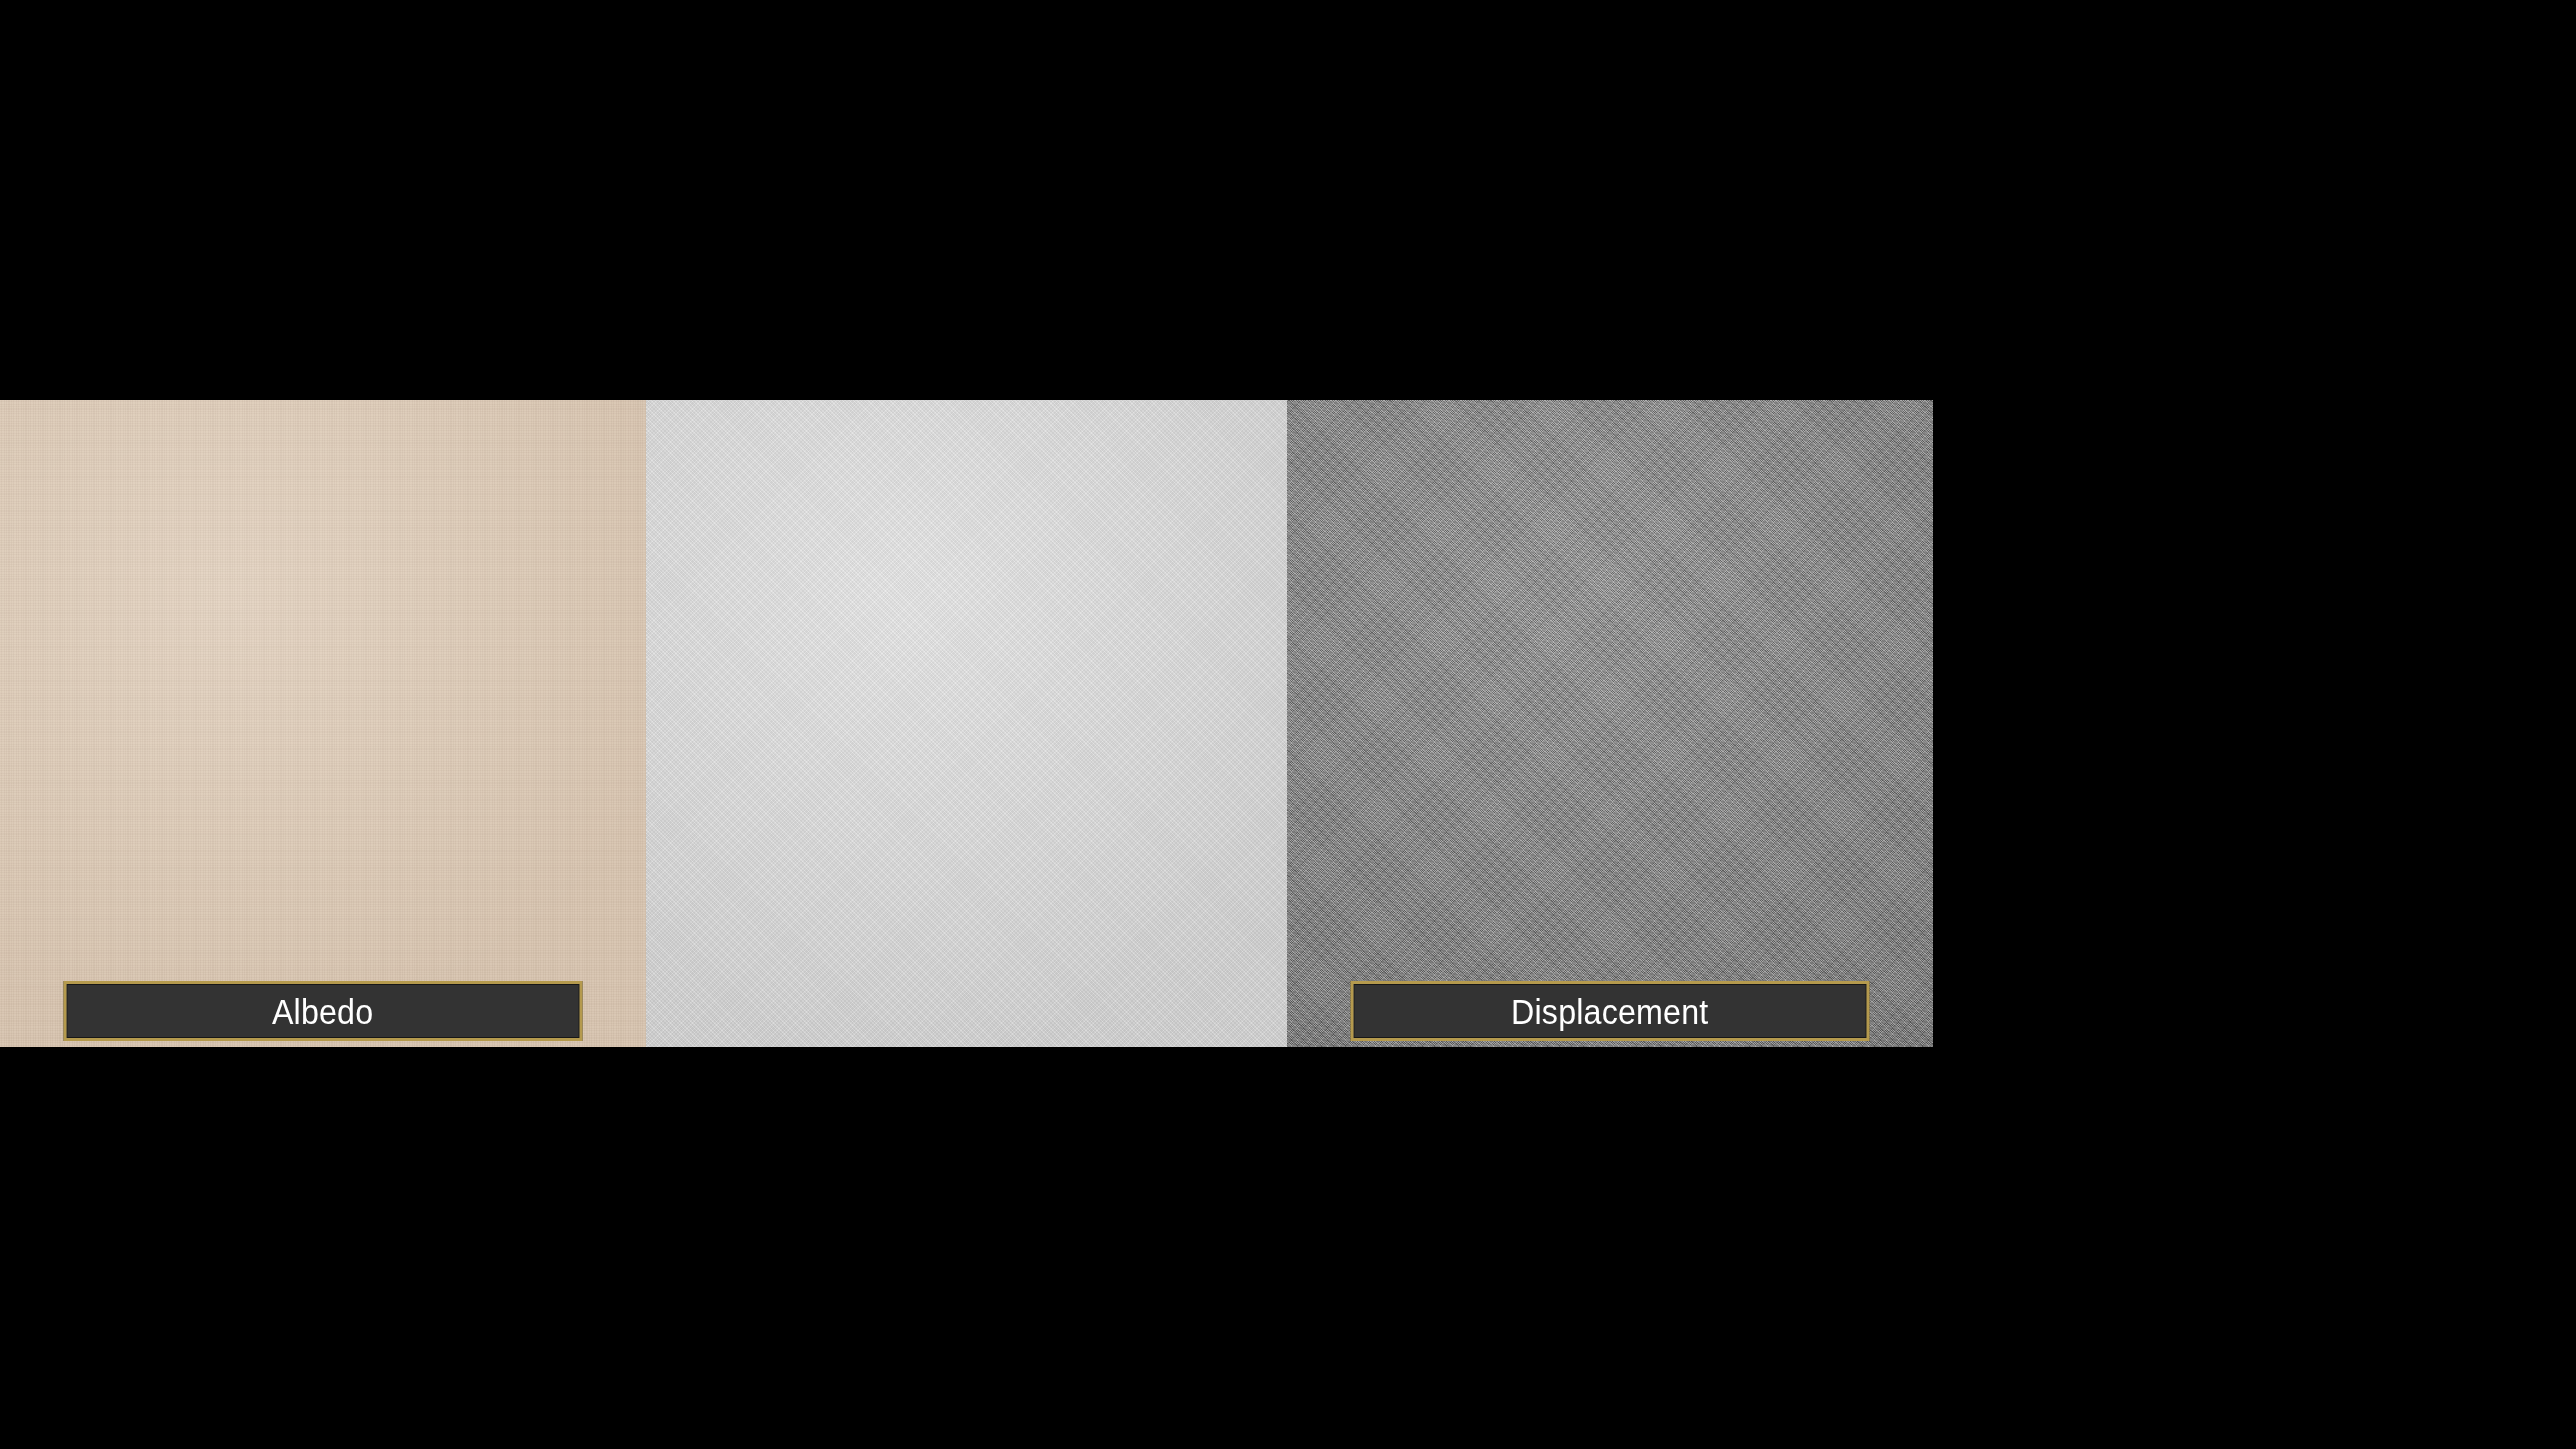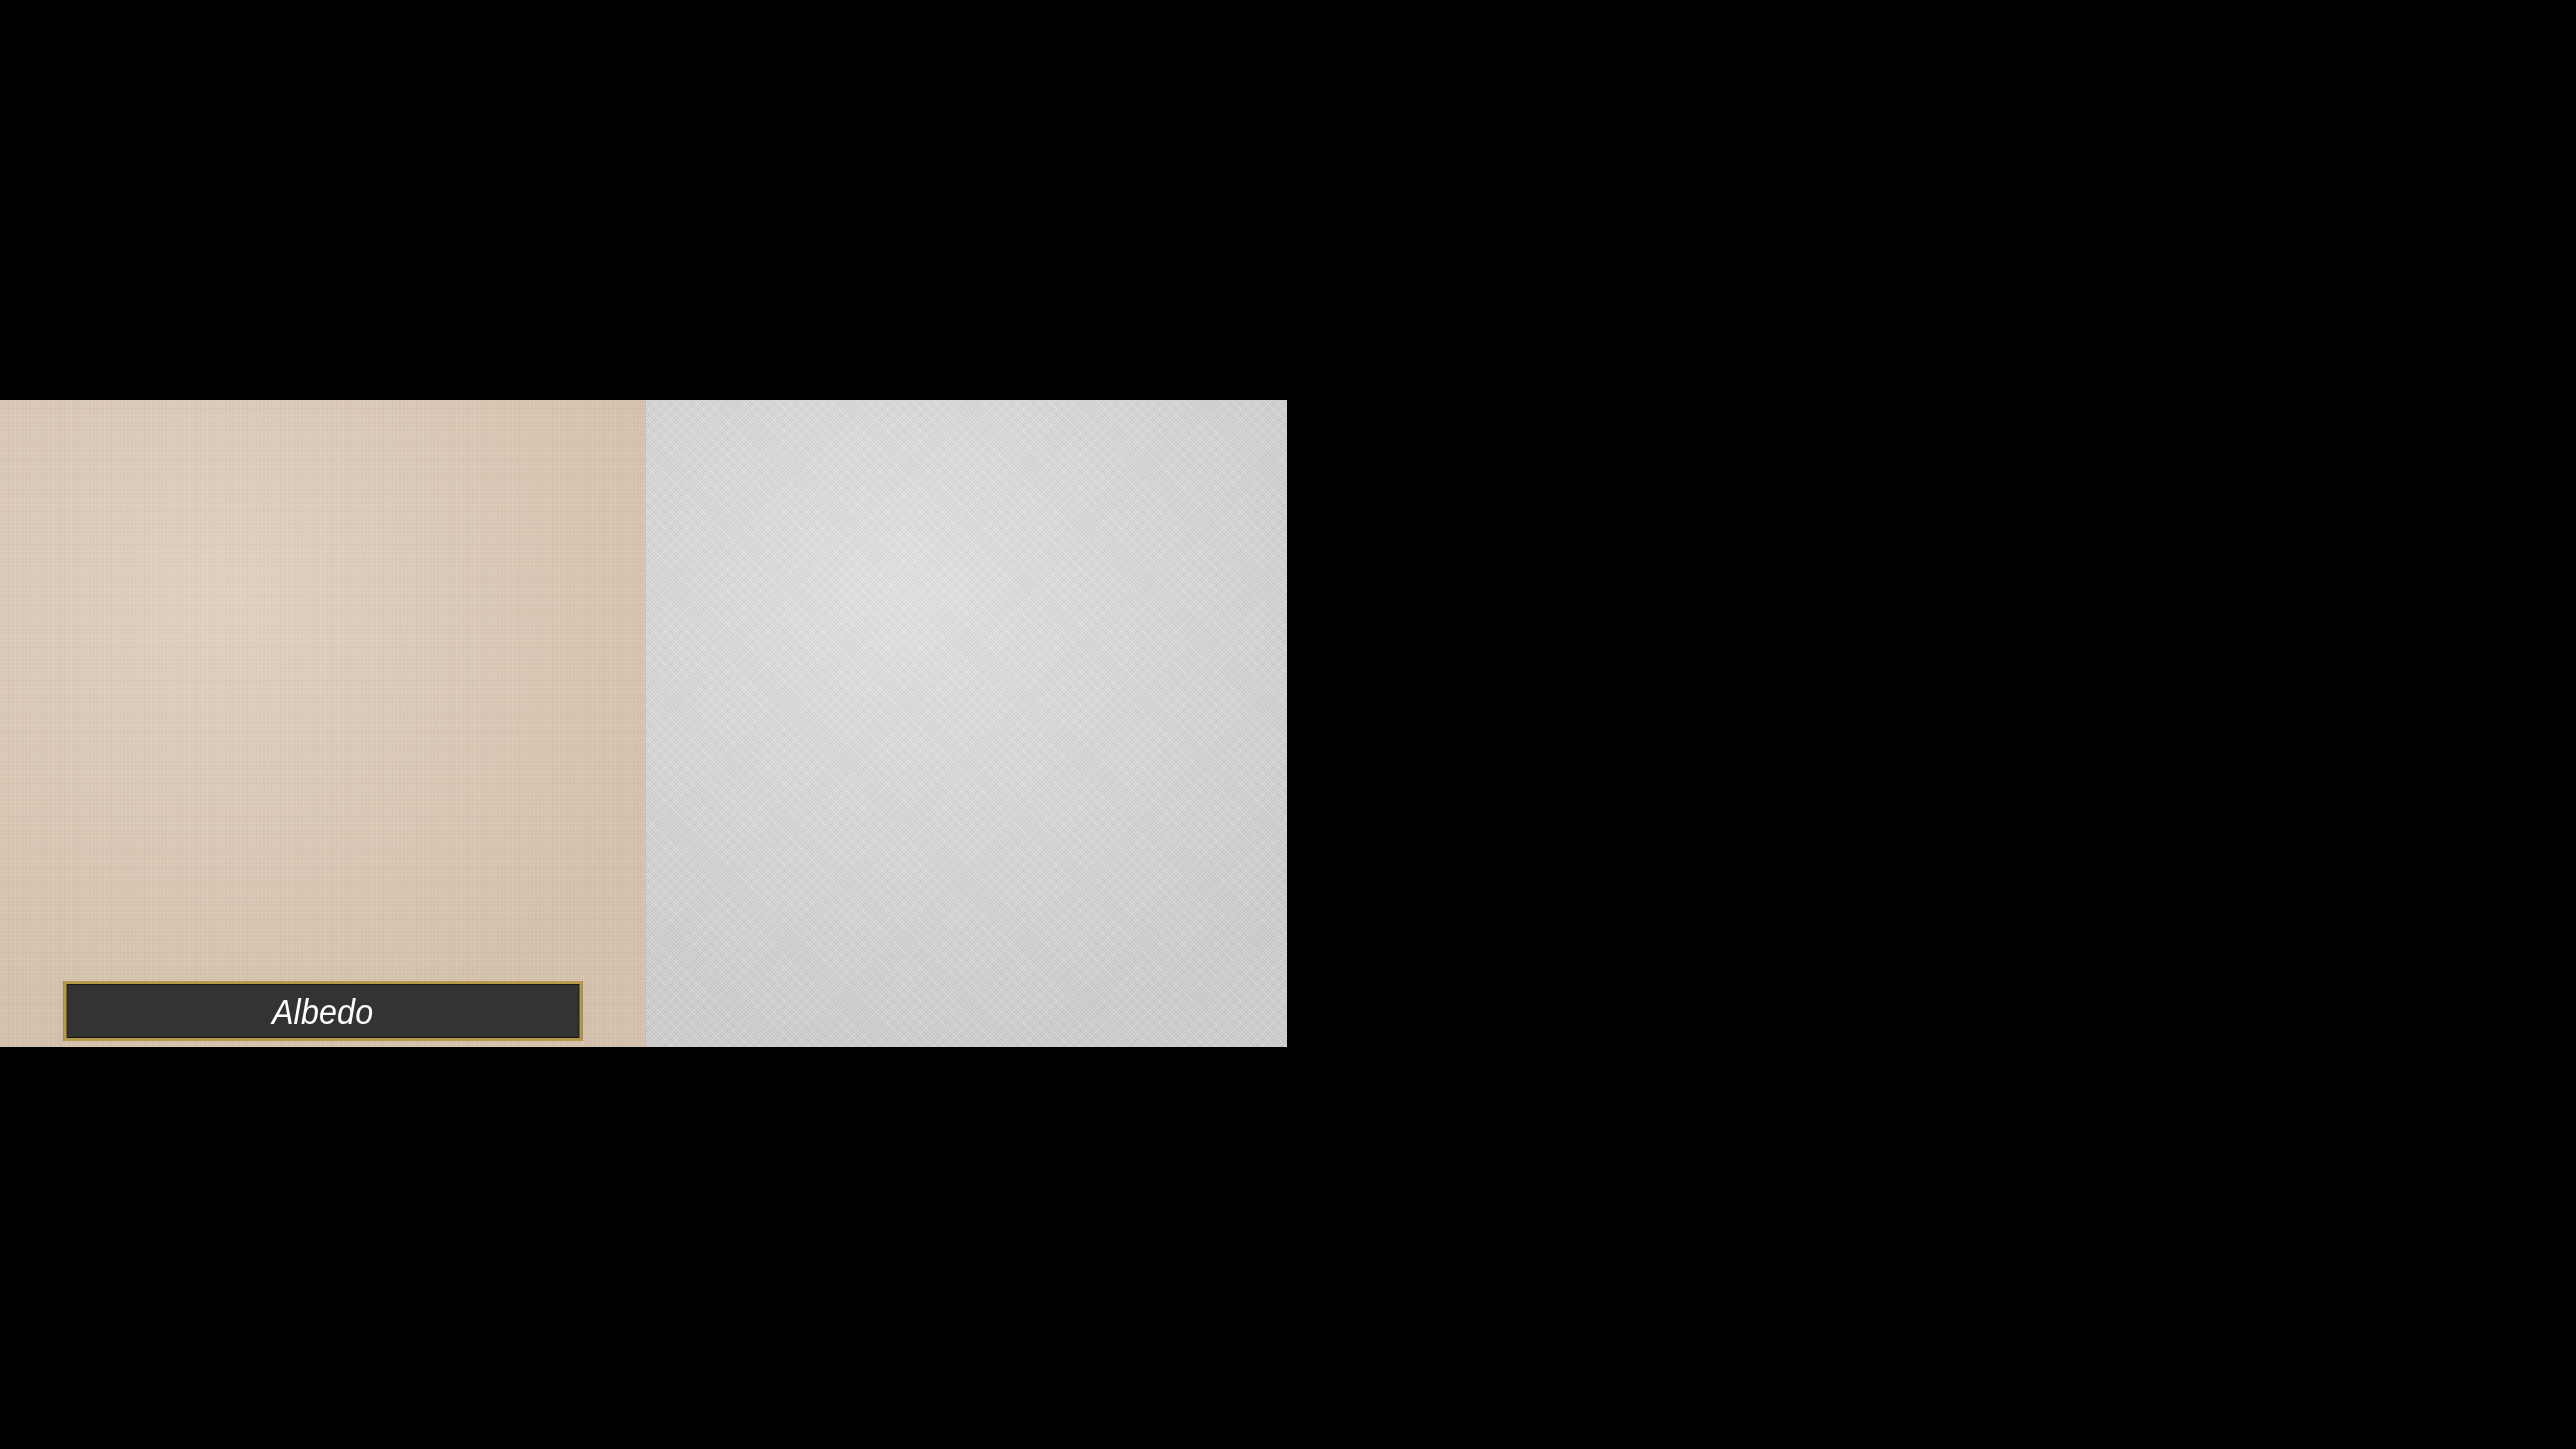--- a/index.html
+++ b/index.html
@@ -120,21 +120,20 @@
     bottom: 6px;
     width: 519px;
     height: 60px;
     box-sizing: border-box;
     background: #333333;
     border: 3.4px solid #b59a4d;
     box-shadow: inset 0 0 0 0.9px rgba(0,0,0,0.55);
     display: flex;
     align-items: center;
     justify-content: center;
-    font-style: italic;
   }
 
   .map-label-text {
     color: #ffffff;
     font-family: "Liberation Sans Narrow", "Liberation Sans", sans-serif;
     font-size: 35px;
     line-height: 1;
     letter-spacing: 0.2px;
     white-space: nowrap;
     transform: scaleX(0.92);
@@ -177,18 +176,24 @@
       <div class="map-label">
         <span class="map-label-text">Albedo</span>
       </div>
     </div>
 
 
     <div class="tex-panel p2">
       <div class="tex-surface roughness"></div>
     </div>
 
+    <div class="tex-panel p3">
+      <div class="tex-surface displacement"></div>
+      <div class="map-label">
+        <span class="map-label-text">Displacement</span>
+      </div>
+    </div>
 
   </div>
 
 
 </div>
 
 
 </body></html>

